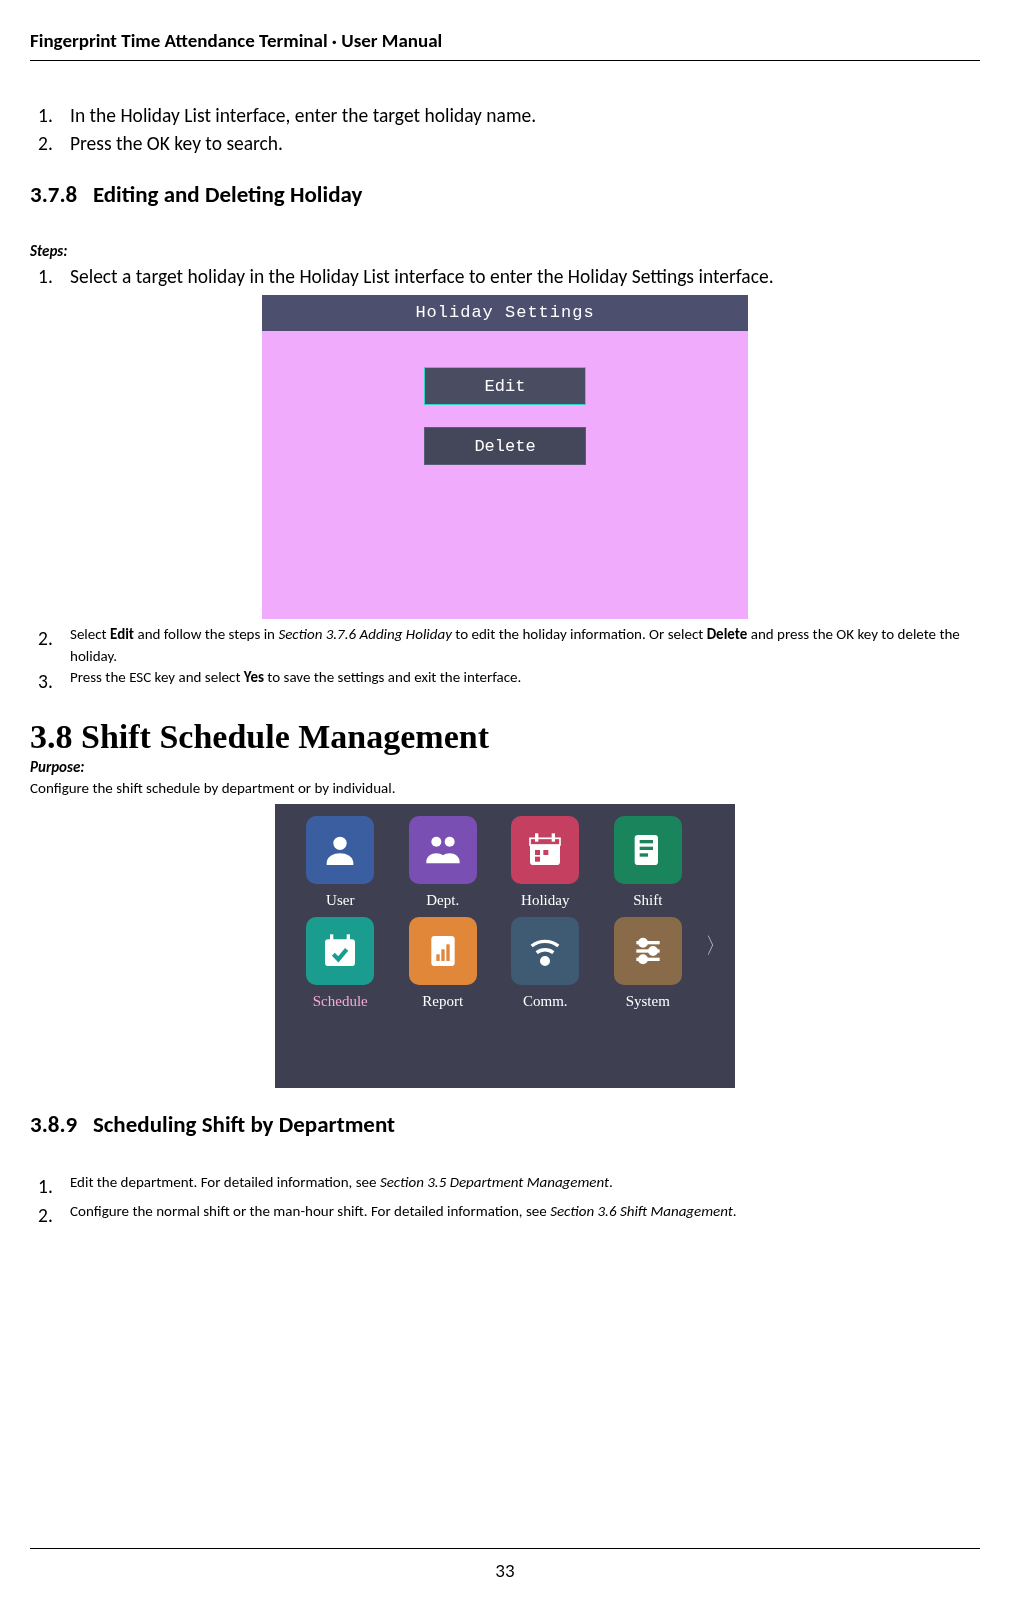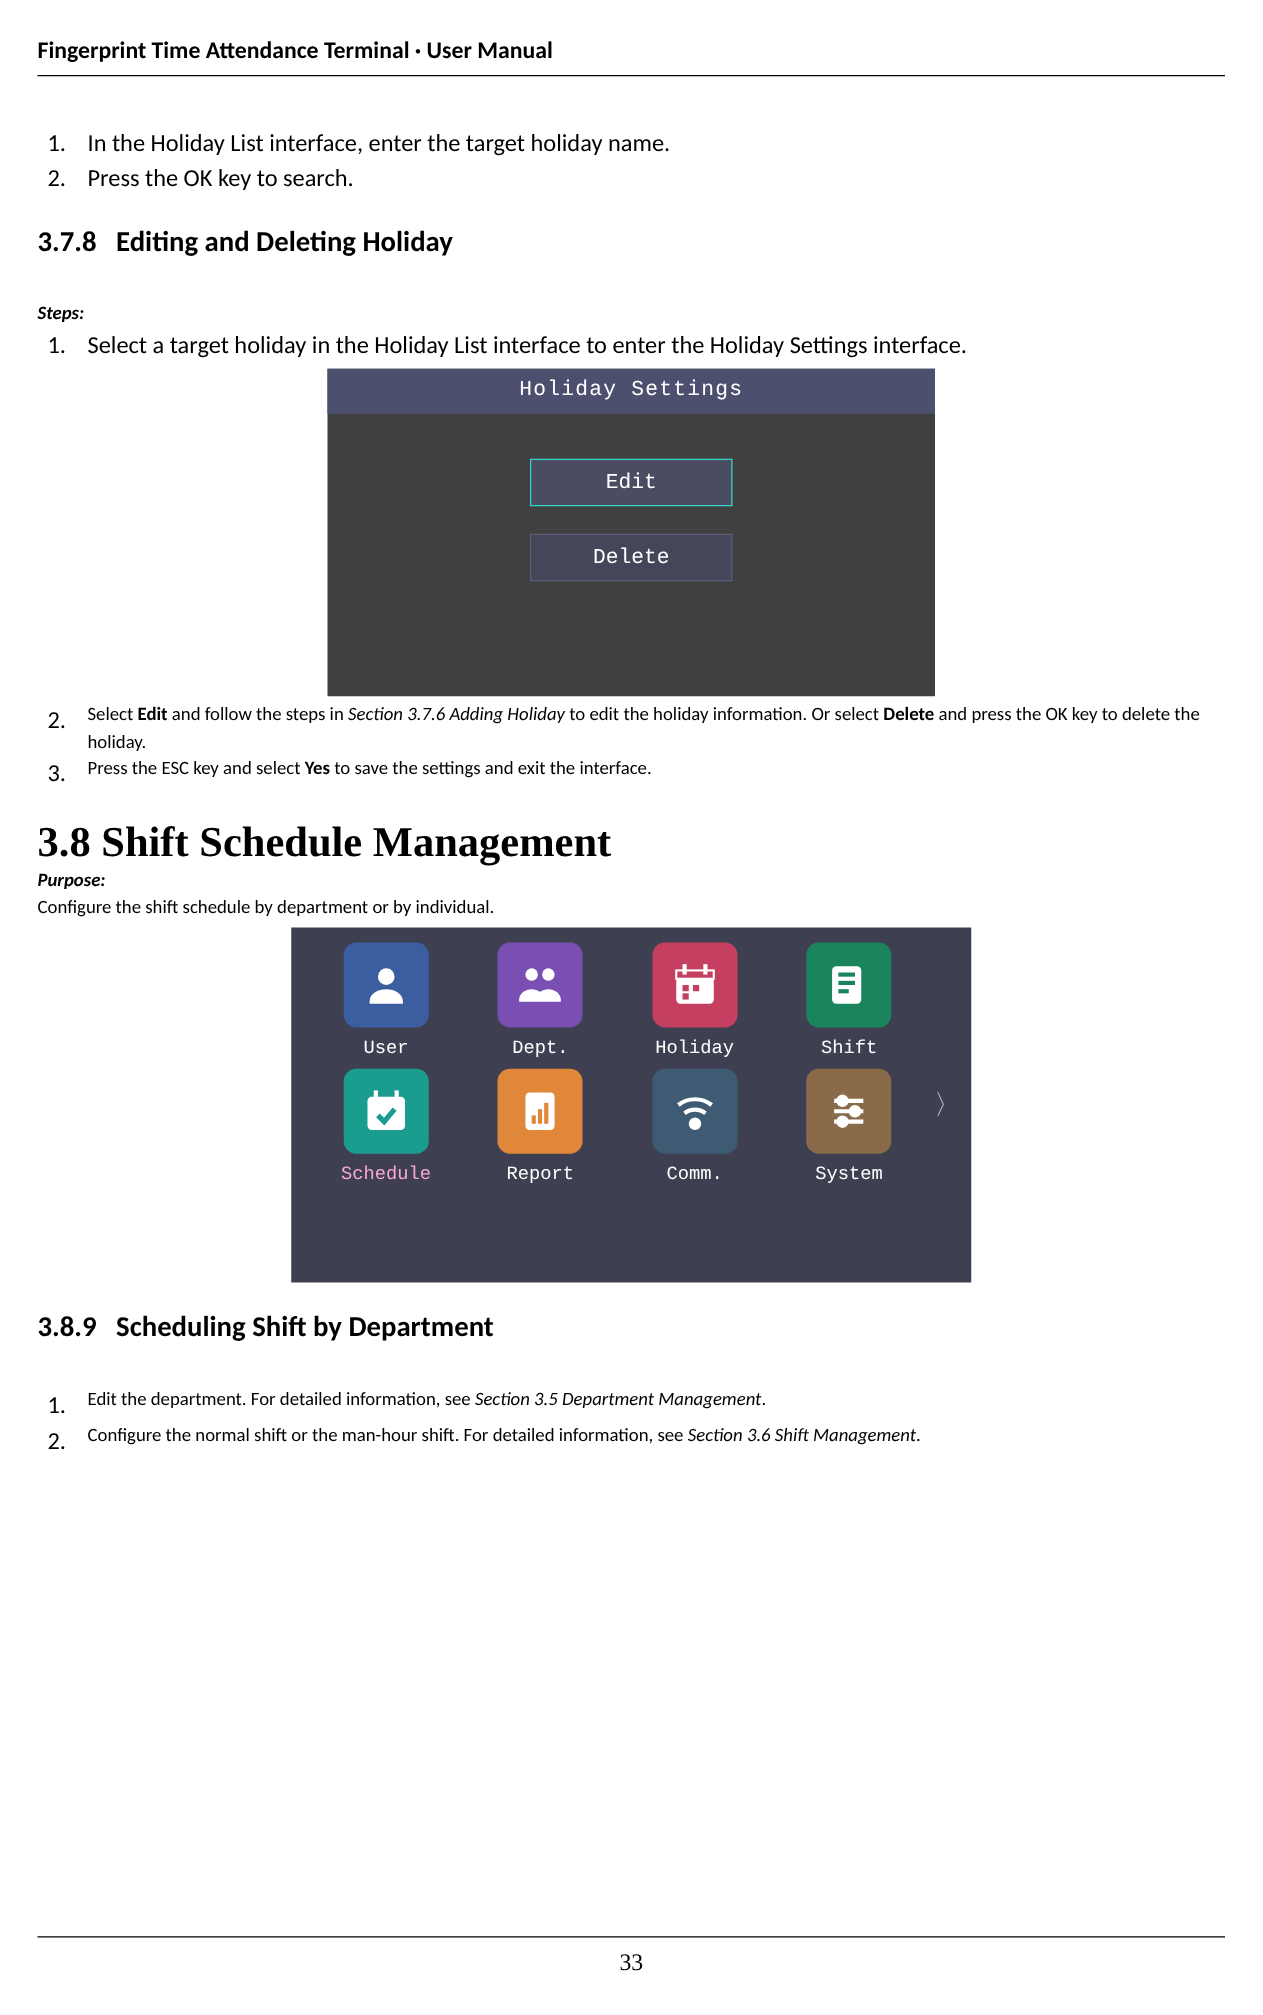--- a/index.html
+++ b/index.html
@@ -54,22 +54,22 @@
     .body-text {
       font-size: 15px;
       line-height: 1.45;
     }
     .screenshot {
       display: block;
       margin: 5px auto;
     }
     .shot1 {
       width: 486px;
-      height: 262px;
-      background: #404040;
+      height: 324px;
+      background: #f0abfc;
       position: relative;
       font-family: 'Courier New', monospace;
       color: #fff;
     }
     .shot1 .titlebar {
       height: 36px;
       background: #4c4f6e;
       text-align: center;
       line-height: 36px;
       font-size: 17px;
@@ -97,25 +97,25 @@
       left: 0;
       right: 0;
       height: 36px;
       background: #44465a;
       text-align: center;
       line-height: 36px;
       font-size: 16px;
       letter-spacing: 0.5px;
     }
     .shot2 {
-      width: 544px;
+      width: 460px;
       height: 284px;
       background: #3e4052;
       position: relative;
-      font-family: Liberation Mono, monospace;
+      font-family: Liberation Serif, serif;
       color: #fff;
     }
     .shot2 .grid {
       position: absolute;
       top: 12px;
       left: 18px;
       right: 40px;
       display: grid;
       grid-template-columns: repeat(4, 1fr);
       gap: 8px 8px;
@@ -148,21 +148,20 @@
     .page-num {
       position: absolute;
       bottom: 30px;
       left: 0;
       right: 0;
       text-align: center;
       font-size: 19px;
       border-top: 1.5px solid #000;
       margin: 0 30px;
       padding-top: 10px;
-      font-family: Liberation Serif, serif;
     }
   </style>
 </head>
 <body>
 
 <div class="page-header">Fingerprint Time Attendance Terminal · User Manual</div>
 
 <div class="content">
 
   <div class="ol-item">

